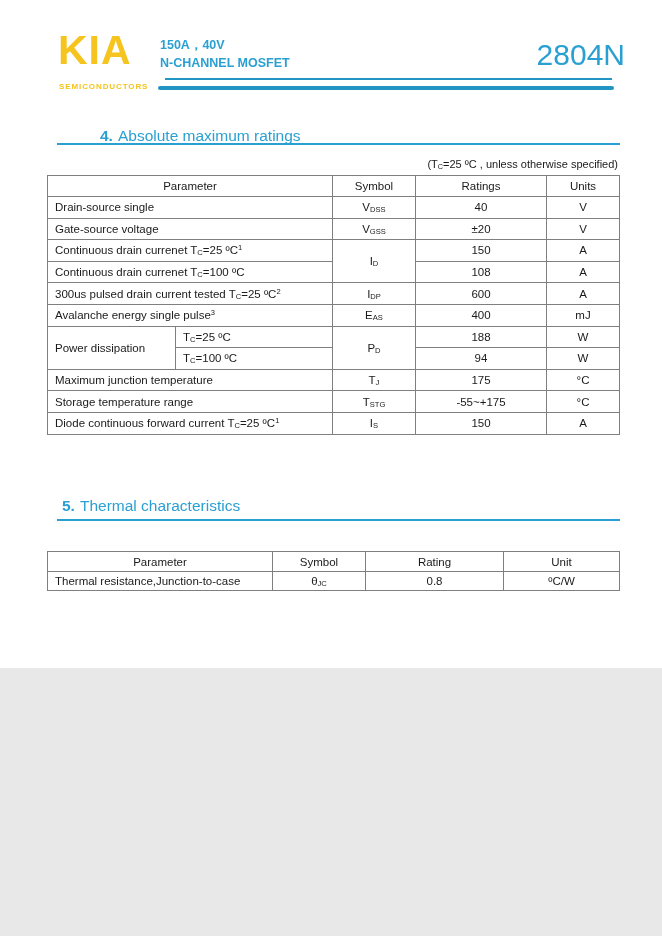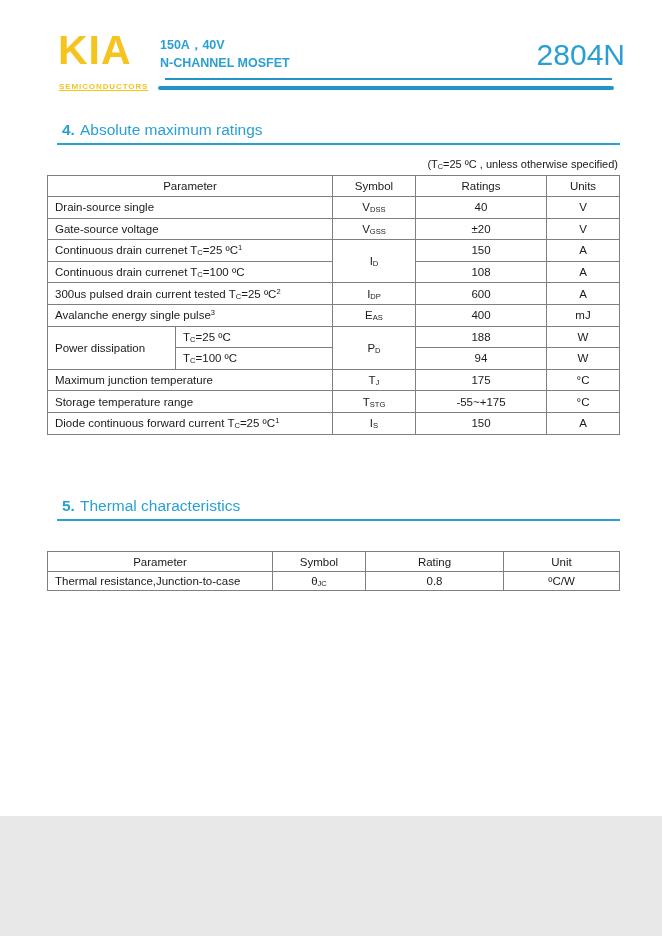--- a/index.html
+++ b/index.html
@@ -6,53 +6,52 @@
     --accent-text:#2aa0d2;
     --line-blue:#2196c4;
     --logo-yellow:#f5c41e;
     --ink:#1a1a1a;
     --border-gray:#7f7f7f;
   }
   *{margin:0;padding:0;box-sizing:border-box;}
   html,body{background:#e8e8e8;}
   .page{
     position:relative;
-    width:662px;height:816px;
+    width:662px;height:668px;
     margin:0 auto;
     background:#ffffff;
     font-family:"Liberation Sans", sans-serif;
     overflow:hidden;
   }
   
   .logo{
     position:absolute;left:58px;top:28px;
     font-size:41px;font-weight:bold;line-height:1.1;
     color:var(--logo-yellow);letter-spacing:1px;
   }
   .logo-sub{
     position:absolute;left:59px;top:82px;
     font-size:8px;font-weight:bold;letter-spacing:0.9px;
     color:var(--logo-yellow);
-    text-decoration:underline;
   }
   .head-mid{
     position:absolute;left:160px;top:36px;
     color:var(--accent-text);font-weight:bold;
     font-size:12.5px;line-height:18px;
   }
   .part-number{
     position:absolute;top:38px;right:37px;
     font-size:30px;color:var(--accent-text);font-weight:normal;
   }
   .rule-thin{position:absolute;left:165px;top:78px;width:447px;height:2px;background:var(--line-blue);}
   .rule-thick{position:absolute;left:158px;top:86px;width:456px;height:4px;background:var(--line-blue);border-radius:2px;}
   
   .sec-head{position:absolute;left:62px;font-size:15.5px;color:var(--accent-text);white-space:nowrap;}
   .sec-head .sec-num{font-weight:bold;margin-right:5px;}
-  #sec4-head{top:121px;}
+  #sec4-head{top:127px;margin-left:38px;}
   #sec5-head{top:497px;}
   .sec-rule{position:absolute;left:57px;width:563px;height:2px;background:var(--accent-text);}
   #sec4-rule{top:143px;}
   #sec5-rule{top:519px;}
   .table-note{
     position:absolute;right:44px;top:158px;
     font-size:11px;color:var(--ink);text-align:right;
   }
   
   table{border-collapse:collapse;table-layout:fixed;position:absolute;background:#fff;}

